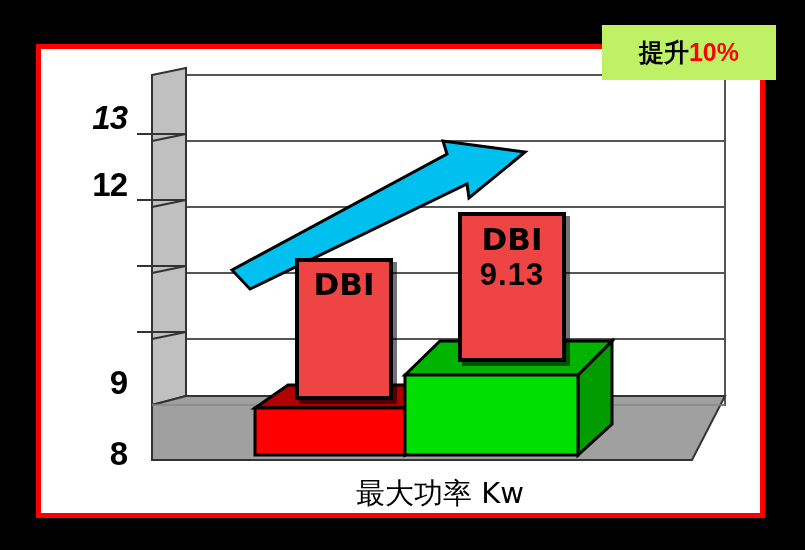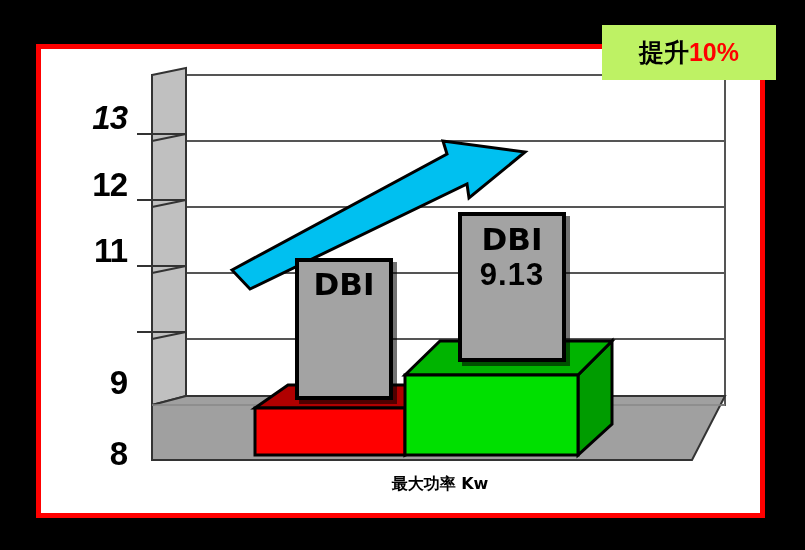--- a/index.html
+++ b/index.html
@@ -51,30 +51,30 @@
     letter-spacing: -1px;
   }
 
   
   #xcap {
     position: absolute;
     left: 150px;
     top: 474px;
     width: 580px;
     text-align: center;
-    font-size: 16px;
-    font-weight: bold;
+    font-size: 29px;
+    font-weight: normal;
     color: #000000;
     font-family: "DejaVu Sans", "Liberation Sans", sans-serif;
   }
 
   
   .callout {
     position: absolute;
-    background: #a3a3a3;
+    background: #ef4444;
     border: 4px solid #000000;
     box-sizing: border-box;
     text-align: center;
     box-shadow: 4px 4px 0 rgba(0,0,0,0.55);
   }
   .callout .cl {
     display: block;
     font-size: 31px;
     font-weight: bold;
     color: #000000;
@@ -157,21 +157,20 @@
       <polygon points="405,375 440,341 612,341 578,375" fill="#00b400" stroke="#000000" stroke-width="3"></polygon>
 
       <rect x="405" y="375" width="173" height="80" fill="#00e000" stroke="#000000" stroke-width="3"></rect>
 
       <polygon points="232,270 447,154 443,141 525,152 469,198 467,184 250,289" fill="#00c0f0" stroke="#000000" stroke-width="3" stroke-linejoin="miter"></polygon>
     </svg>
   </div>
 
   <div class="ytick" style="left:55px; top:101px;font-style:italic;">13</div>
   <div class="ytick" style="left:55px; top:168px;">12</div>
-  <div class="ytick" style="left:55px; top:234px;">11</div>
   <div class="ytick" style="left:55px; top:366px;">9</div>
   <div class="ytick" style="left:55px; top:437px;">8</div>
 
   <div id="xcap">最大功率 Kw</div>
 
   <div class="callout" id="callout-1">
     <span class="cl">DBI</span>
   </div>
 
   <div class="callout" id="callout-2">

